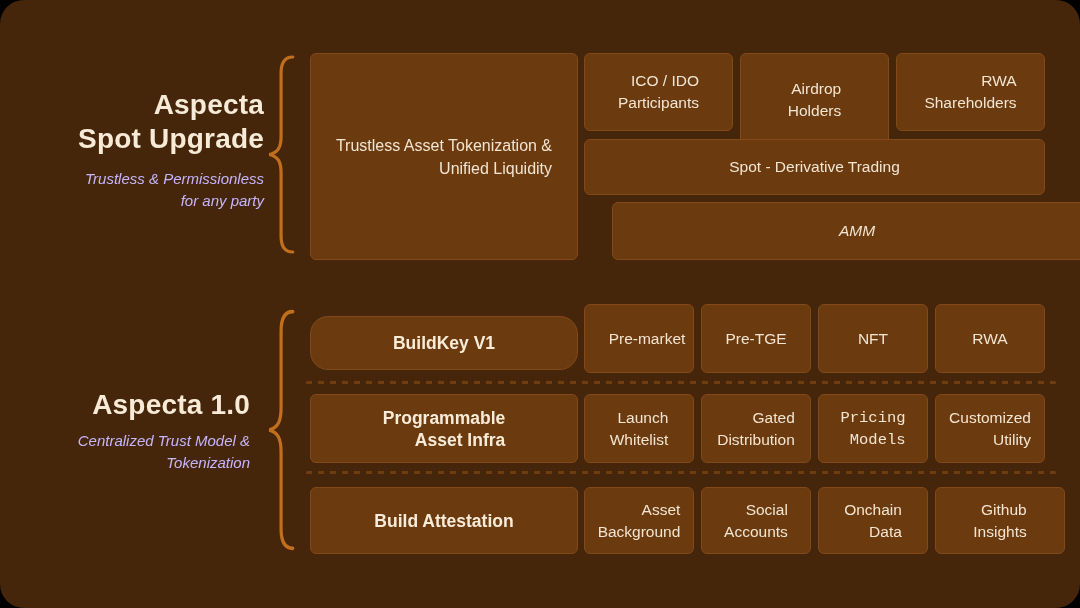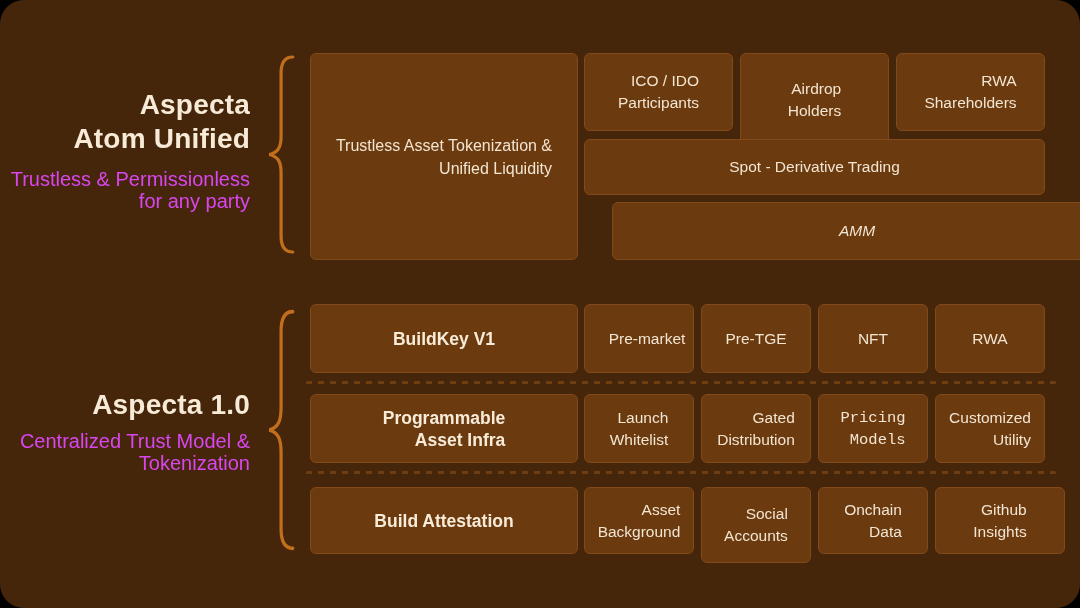--- a/index.html
+++ b/index.html
@@ -10,21 +10,21 @@
   .panel{
     position:absolute;inset:0;background:#46260a;border-radius:24px;
   }
   .label-block{position:absolute;left:0;width:250px;text-align:right;}
   .title-line{
     font-size:28px;line-height:34px;font-weight:bold;color:#f7ebd8;
     letter-spacing:.2px;
   }
   .subtitle{margin-top:12px;}
   .subtitle div{
-    font-size:20px;line-height:22px;color:#d946ef;
+    font-size:15px;line-height:22px;font-style:italic;color:#c4b5fd;
   }
   .brace{position:absolute;width:32px;}
   .box{
     position:absolute;background:#6b3a0f;border:1.5px solid #82491a;
     border-radius:6px;display:flex;align-items:center;justify-content:center;
     text-align:right;box-sizing:border-box;
   }
   .box .lbl{
     white-space:pre-line;color:#f2e5d2;font-size:15.5px;line-height:22px;
     padding:0 6px;
@@ -36,23 +36,23 @@
     background:repeating-linear-gradient(90deg,#6f3d12 0 6px,transparent 6px 12px);
     border-radius:2px;
   }
 </style>
 </head>
 <body>
 
 <div class="canvas">
   <div class="panel">
 
-    <div class="label-block" style="top:88px;">
+    <div class="label-block" style="top:88px;padding-left:14px;">
       <div class="title-line">Aspecta</div>
-      <div class="title-line">Atom Unified</div>
+      <div class="title-line">Spot Upgrade</div>
       <div class="subtitle">
         <div>Trustless &amp; Permissionless</div>
         <div>for any party</div>
       </div>
     </div>
 
     <svg class="brace" style="left:264px;top:54px;height:201px;" viewBox="0 0 30 200" preserveAspectRatio="none">
       <path d="M27 3 C19 3 16 9 16 19 L16 82 C16 93 13 98 5 100 C13 102 16 107 16 118 L16 181 C16 191 19 197 27 197" fill="none" stroke="#c26f1d" stroke-width="3" stroke-linecap="round"></path>
     </svg>
 
@@ -86,21 +86,21 @@
       <div class="subtitle" style="margin-top:8px;">
         <div>Centralized Trust Model &amp;</div>
         <div>Tokenization</div>
       </div>
     </div>
 
     <svg class="brace" style="left:264px;top:308px;height:244px;" viewBox="0 0 30 200" preserveAspectRatio="none">
       <path d="M27 3 C19 3 16 9 16 19 L16 82 C16 93 13 98 5 100 C13 102 16 107 16 118 L16 181 C16 191 19 197 27 197" fill="none" stroke="#c26f1d" stroke-width="3" stroke-linecap="round"></path>
     </svg>
 
-    <div class="box header" style="left:310px;top:304px;width:268px;height:69px;">
+    <div class="box header" style="left:310px;top:316px;width:268px;height:54px;border-radius:18px;">
       <span class="lbl">BuildKey V1</span>
     </div>
     <div class="box" style="left:584px;top:304px;width:110px;height:69px;padding-left:16px;">
       <span class="lbl">Pre-market</span>
     </div>
     <div class="box" style="left:701px;top:304px;width:110px;height:69px;">
       <span class="lbl">Pre-TGE</span>
     </div>
     <div class="box" style="left:818px;top:304px;width:110px;height:69px;">
       <span class="lbl">NFT</span>
@@ -134,21 +134,21 @@
 
     <div class="divider" style="top:471px;"></div>
 
     <div class="box" style="left:584px;top:487px;width:110px;height:67px;">
       <span class="lbl">Asset
 Background</span>
     </div>
     <div class="box header" style="left:310px;top:487px;width:268px;height:67px;">
       <span class="lbl">Build Attestation</span>
     </div>
-    <div class="box" style="left:701px;top:487px;width:110px;height:76px;">
+    <div class="box" style="left:701px;top:487px;width:110px;height:67px;">
       <span class="lbl">Social
 Accounts</span>
     </div>
     <div class="box" style="left:818px;top:487px;width:110px;height:67px;">
       <span class="lbl">Onchain
 Data</span>
     </div>
     <div class="box" style="left:935px;top:487px;width:130px;height:67px;">
       <span class="lbl">Github
 Insights</span>

